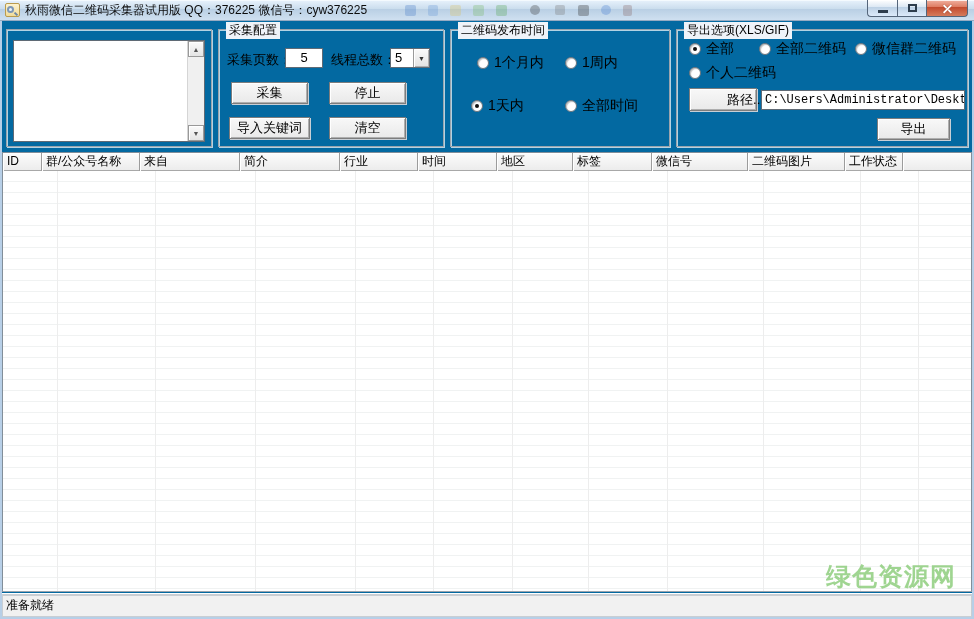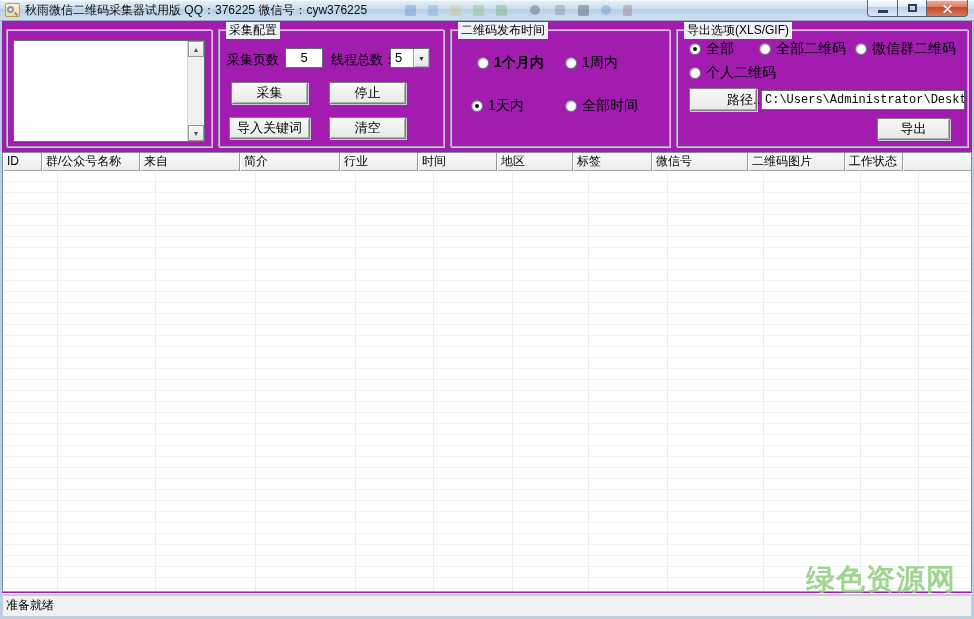--- a/index.html
+++ b/index.html
@@ -1,21 +1,21 @@
 <!DOCTYPE html>
 <html><head>
 <meta charset="utf-8">
 <style>
   * { box-sizing: border-box; margin: 0; padding: 0; }
   html,body { width: 974px; height: 619px; overflow: hidden; }
   body { font-family: "Liberation Sans","DejaVu Sans",sans-serif; font-size: 12px; color:#000; }
 
   .window {
     position: relative; width: 974px; height: 619px;
-    background: #a21caf;
+    background: #0369a1;
     border: 2px solid #b7cfe7;
     border-top: none;
   }
 
   
   .titlebar {
     position: absolute; top: 0; left: -2px; right: -2px; height: 21px;
     background: linear-gradient(#e8f2fc, #cadded 45%, #b9cfe4 46%, #cfe0f0);
     border-bottom: 1px solid #96abc2;
     box-shadow: inset 0 1px 0 #f4fafe;
@@ -143,21 +143,21 @@
   }
   .th.filler { flex: 1 1 auto; border-right: none; }
   .table-body {
     position: absolute; left: 0; top: 18px; right: 0; bottom: 0; background: #fff;
     background-image: repeating-linear-gradient(to bottom, transparent 0 10px, #f0f2f2 10px 11px);
   }
   .vline { position: absolute; top: 0; bottom: 0; width: 1px; background: #ededed; }
 
   
   .watermark { position: absolute; right: 16px; top: 541px; text-align: center; pointer-events: none; }
-  .wm-1 { font-size: 29px; font-weight: bold; letter-spacing: 1px; color: #8fce7e; opacity: .85; }
+  .wm-1 { font-size: 25px; font-weight: bold; letter-spacing: 1px; color: #8fce7e; opacity: .85; }
   .wm-2 { font-size: 14px; color: #9fd795; opacity: .8; margin-top: 1px; }
 
   
   .statusbar {
     position: absolute; left: 0; right: 0; bottom: 0; height: 24px;
     background: #f1f1f1; border-top: 1px solid #fff;
     box-shadow: inset 1px 2px 0 #c9ced3, inset -1px -1px 0 #c9ced3;
     display: flex; align-items: center; padding-left: 4px; font-size: 12px;
   }
 </style>
@@ -222,21 +222,21 @@
         <div class="combo-btn">▼</div>
       </div>
       <div class="btn" style="left:12px;top:52px;width:77px;height:22px;">采集</div>
       <div class="btn" style="left:110px;top:52px;width:77px;height:22px;">停止</div>
       <div class="btn" style="left:10px;top:87px;width:81px;height:22px;">导入关键词</div>
       <div class="btn" style="left:110px;top:87px;width:77px;height:22px;">清空</div>
     </div>
 
     <div class="groupbox gb-time">
       <div class="gb-title">二维码发布时间</div>
-      <div class="radio-item" style="left:26px;top:26px;font-weight:bold;">
+      <div class="radio-item" style="left:26px;top:26px;">
         <span class="radio-icon"></span>
         <span class="radio-label">1个月内</span>
       </div>
       <div class="radio-item" style="left:114px;top:26px;">
         <span class="radio-icon"></span>
         <span class="radio-label">1周内</span>
       </div>
       <div class="radio-item" style="left:20px;top:69px;">
         <span class="radio-icon checked"></span>
         <span class="radio-label">1天内</span>

